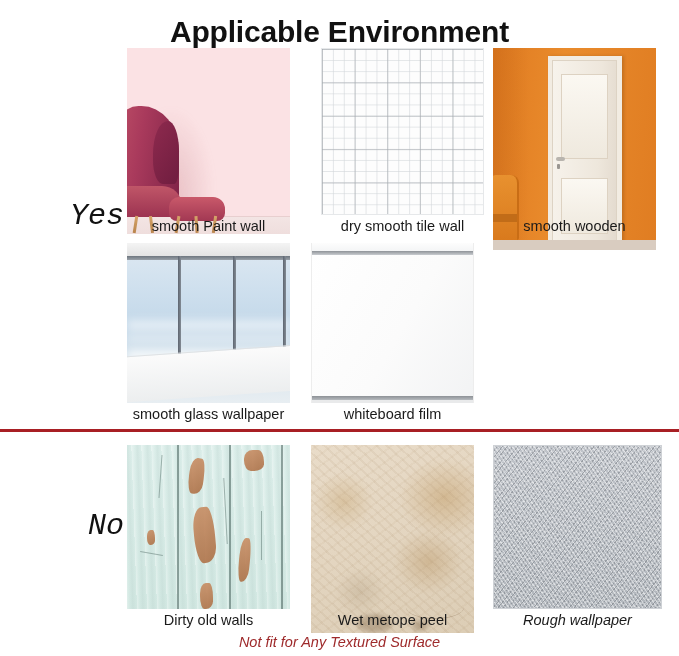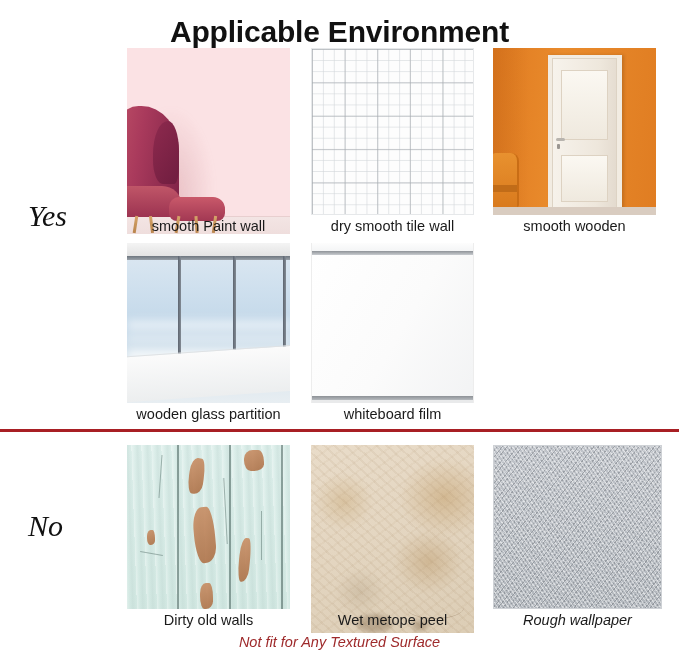--- a/index.html
+++ b/index.html
@@ -28,25 +28,25 @@
     letter-spacing: -0.2px;
     line-height: 40px;
     margin-top: 12px;
   }
 
   
   .side-label {
     position: absolute;
     left: 28px;
     width: 96px;
-    text-align: left;
+    text-align: right;
     font-size: 30px;
     font-style: italic;
     color: #111111;
-    font-family: Liberation Serif, serif;
+    font-family: Liberation Mono, monospace;
   }
   #yes-label { top: 199px; }
   #no-label  { top: 509px; }
 
   
   .divider {
     position: absolute;
     left: 0;
     top: 429px;
     width: 679px;
@@ -70,22 +70,22 @@
     left: -20px;
     width: calc(100% + 40px);
     text-align: center;
     font-size: 14.5px;
     color: #1a1a1a;
     white-space: nowrap;
   }
 
   
   #cell-paint   { left: 127px; top: 48px;  width: 163px; height: 186px; }
-  #cell-tile    { left: 311px; top: 48px;  width: 163px; height: 167px; }
-  #cell-wooden  { left: 493px; top: 48px;  width: 163px; height: 167px; }
+  #cell-tile    { left: 321px; top: 48px;  width: 163px; height: 167px; }
+  #cell-wooden  { left: 493px; top: 48px;  width: 163px; height: 202px; }
   
   #cell-glass   { left: 127px; top: 243px; width: 163px; height: 160px; }
   #cell-white   { left: 311px; top: 243px; width: 163px; height: 160px; }
   
   #cell-dirty   { left: 127px; top: 445px; width: 163px; height: 164px; }
   #cell-wet     { left: 311px; top: 445px; width: 163px; height: 188px; }
   #cell-rough   { left: 493px; top: 445px; width: 169px; height: 164px; font-style: italic; }
 
   .cap-r1 { top: 170px; }
   .cap-r2 { top: 163px; }
@@ -430,21 +430,21 @@
       <div class="cloud c2"></div>
       <div class="cloud c3"></div>
       <div class="ceiling"></div>
       <div class="head"></div>
       <div class="mullion m1"></div>
       <div class="mullion m2"></div>
       <div class="mullion m3"></div>
       <div class="floor"></div>
     </div>
   </div>
-  <div class="caption cap-r2">wooden glass partition</div>
+  <div class="caption cap-r2">smooth glass wallpaper</div>
 </div>
 
 <div class="cell" id="cell-white">
   <div class="thumb">
     <div class="art-white">
       <div class="rail-top2"></div>
       <div class="rail-top"></div>
       <div class="rail-bot"></div>
       <div class="rail-bot2"></div>
     </div>

